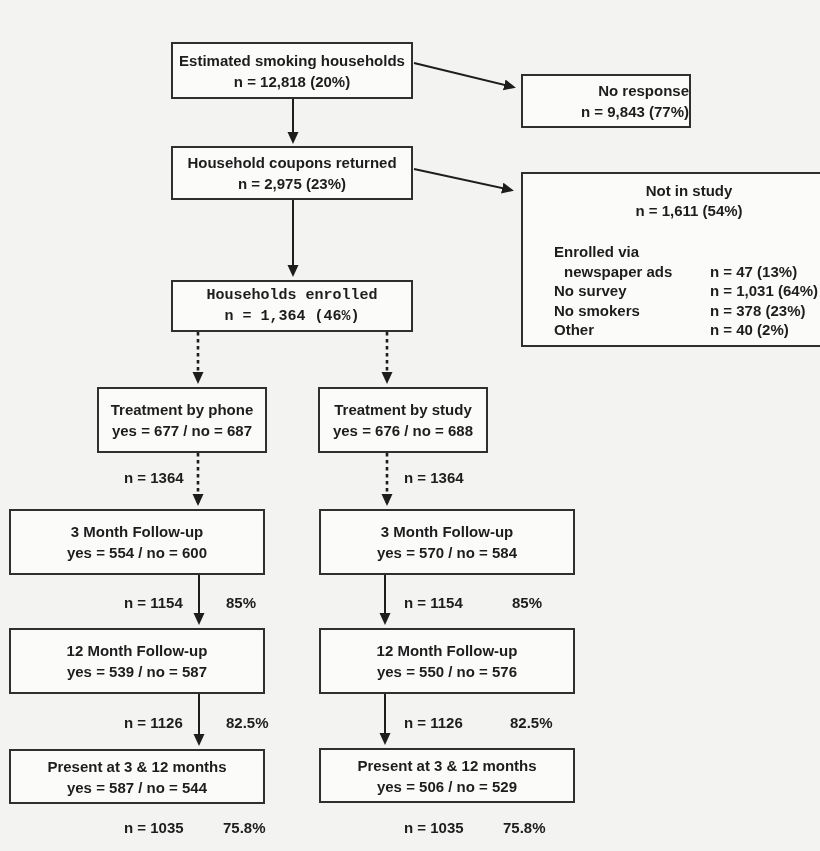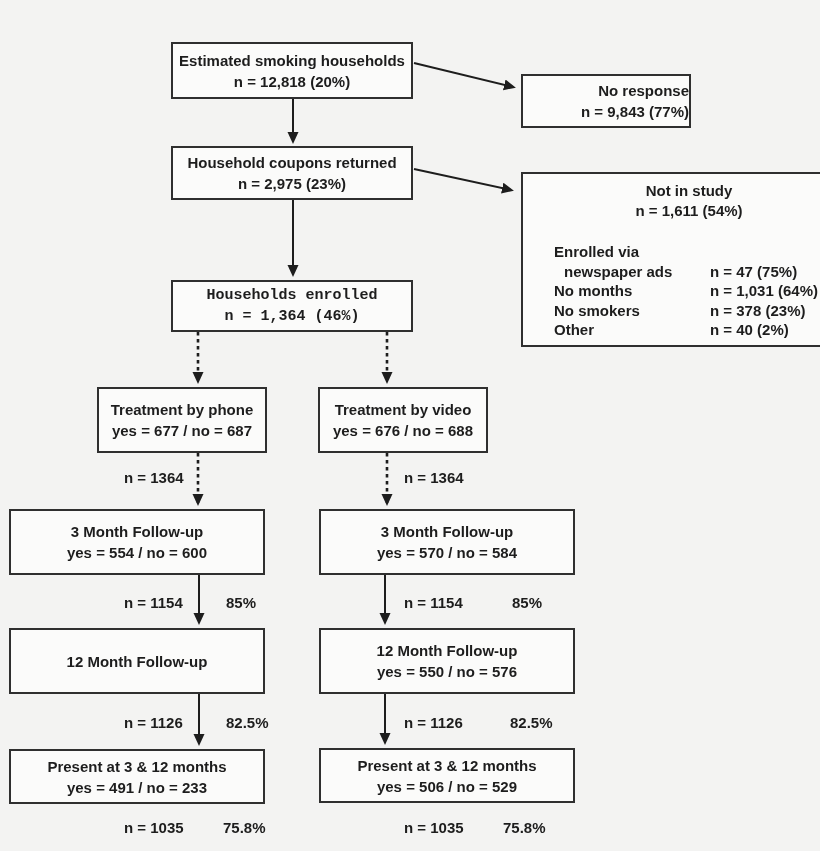--- a/index.html
+++ b/index.html
@@ -98,24 +98,24 @@
       <div>Not in study</div>
       <div>n = 1,611 (54%)</div>
     </div>
     <div class="nis-rows">
       <div class="nis-row">
         <span class="lbl">Enrolled via</span>
         <span class="val"></span>
       </div>
       <div class="nis-row indent">
         <span class="lbl">newspaper ads</span>
-        <span class="val">n = 47 (75%)</span>
+        <span class="val">n = 47 (13%)</span>
       </div>
       <div class="nis-row">
-        <span class="lbl">No months</span>
+        <span class="lbl">No survey</span>
         <span class="val">n = 1,031 (64%)</span>
       </div>
       <div class="nis-row">
         <span class="lbl">No smokers</span>
         <span class="val">n = 378 (23%)</span>
       </div>
       <div class="nis-row">
         <span class="lbl">Other</span>
         <span class="val">n = 40 (2%)</span>
       </div>
@@ -126,46 +126,47 @@
     <div>Households enrolled</div>
     <div>n = 1,364 (46%)</div>
   </div>
 
   <div class="box" style="left:97px;top:387px;width:170px;height:66px;">
     <div>Treatment by phone</div>
     <div>yes = 677 / no = 687</div>
   </div>
 
   <div class="box" style="left:318px;top:387px;width:170px;height:66px;">
-    <div>Treatment by video</div>
+    <div>Treatment by study</div>
     <div>yes = 676 / no = 688</div>
   </div>
 
   <div class="box" style="left:9px;top:509px;width:256px;height:66px;">
     <div>3 Month Follow-up</div>
     <div>yes = 554 / no = 600</div>
   </div>
 
   <div class="box" style="left:319px;top:509px;width:256px;height:66px;">
     <div>3 Month Follow-up</div>
     <div>yes = 570 / no = 584</div>
   </div>
 
   <div class="box" style="left:9px;top:628px;width:256px;height:66px;">
     <div>12 Month Follow-up</div>
+    <div>yes = 539 / no = 587</div>
   </div>
 
   <div class="box" style="left:319px;top:628px;width:256px;height:66px;">
     <div>12 Month Follow-up</div>
     <div>yes = 550 / no = 576</div>
   </div>
 
   <div class="box" style="left:9px;top:749px;width:256px;height:55px;">
     <div>Present at 3 &amp; 12 months</div>
-    <div>yes = 491 / no = 233</div>
+    <div>yes = 587 / no = 544</div>
   </div>
 
   <div class="box" style="left:319px;top:748px;width:256px;height:55px;">
     <div>Present at 3 &amp; 12 months</div>
     <div>yes = 506 / no = 529</div>
   </div>
 
   <div class="edge-label" style="left:124px;top:469px;">n = 1364</div>
   <div class="edge-label" style="left:404px;top:469px;">n = 1364</div>
 

